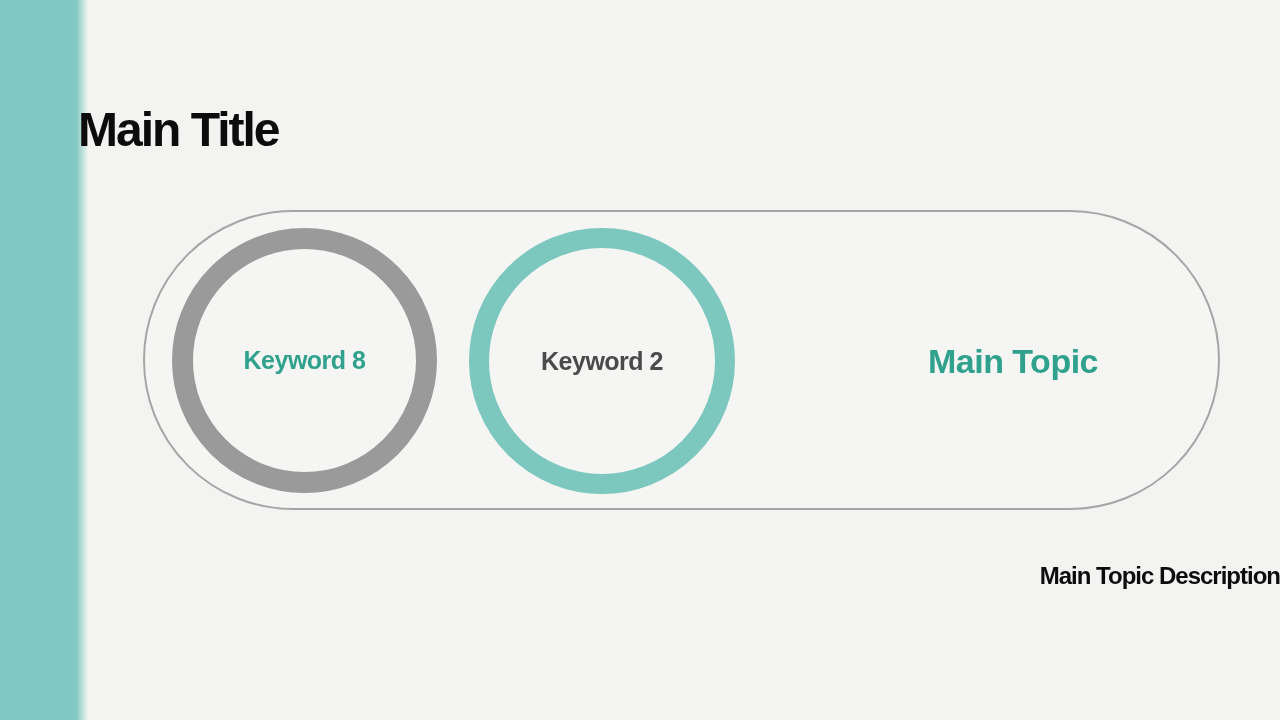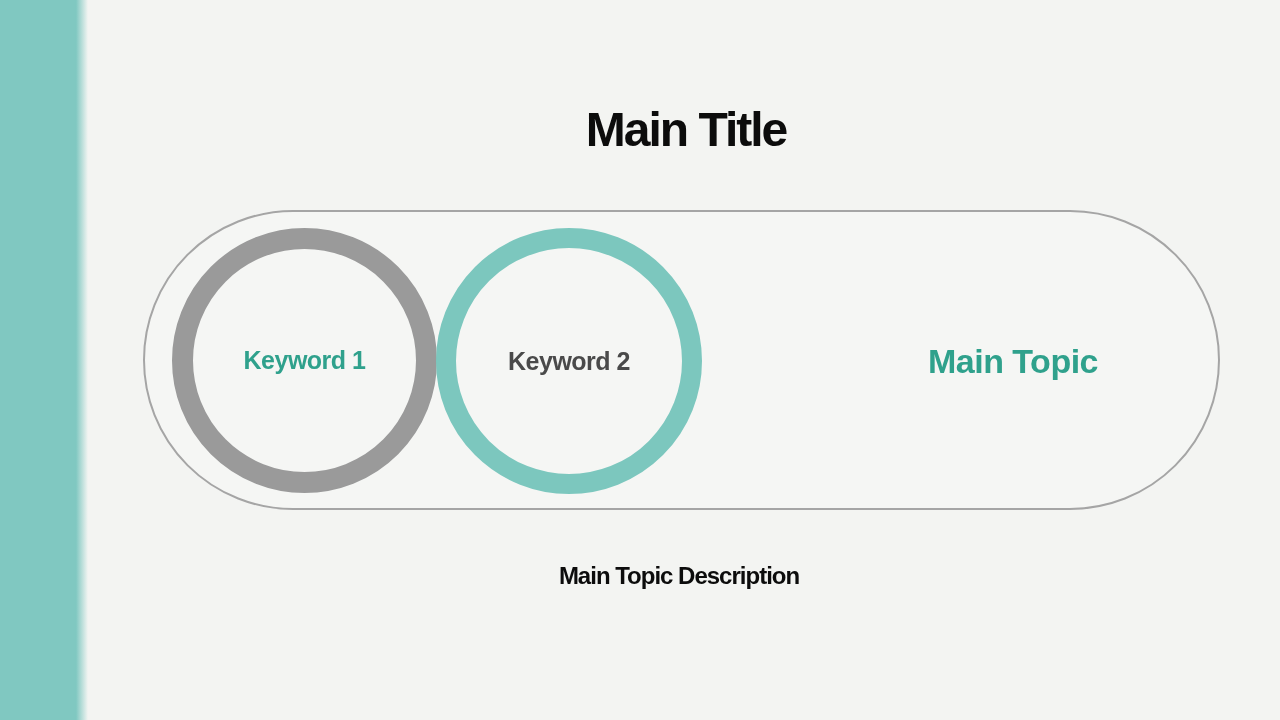--- a/index.html
+++ b/index.html
@@ -25,27 +25,25 @@
       var(--sidebar-accent, #80c8c1) 0px,
       var(--sidebar-accent, #80c8c1) 76px,
       rgba(128, 200, 193, 0) 88px
     );
   }
   .page-title {
     position: absolute;
     left: 78px;
     right: 0;
     top: 72px;
-    text-align: center;
     font-size: 48px;
     line-height: 52px;
     font-weight: 800;
     letter-spacing: -2px;
     color: var(--title-text, #0c0c0c);
-    margin-left: 14px;
   }
   .topic-pill {
     position: absolute;
     left: 143px;
     top: 210px;
     width: 1077px;
     height: 300px;
     box-sizing: border-box;
     border: 2px solid var(--pill-border, #a5a5a5);
     border-radius: 150px;
@@ -60,21 +58,21 @@
     justify-content: center;
   }
   .circle-1 {
     left: 172px;
     top: 228px;
     width: 265px;
     height: 265px;
     border: 21px solid var(--gray-ring, #9a9a9a);
   }
   .circle-2 {
-    left: 436px;
+    left: 469px;
     top: 228px;
     width: 266px;
     height: 266px;
     border: 20px solid var(--teal-ring, #7cc7be);
   }
   .keyword-label {
     font-size: 25px;
     font-weight: 800;
     letter-spacing: -0.5px;
     white-space: nowrap;
@@ -96,40 +94,40 @@
     font-weight: 800;
     letter-spacing: -0.5px;
     color: var(--teal-text, #2fa18c);
     white-space: nowrap;
   }
   .description-text {
     position: absolute;
     left: 78px;
     right: 0;
     top: 561px;
-    text-align: center;
+    text-align: right;
     font-size: 24px;
     line-height: 30px;
     font-weight: 800;
     letter-spacing: -1px;
     color: var(--title-text, #0c0c0c);
   }
 </style>
 </head>
 <body>
 
 <div class="sidebar-bar"></div>
 
 <h1 class="page-title">Main Title</h1>
 
 <div class="topic-pill">
 </div>
 
 <div class="keyword-circle circle-1">
-  <span class="keyword-label">Keyword 1</span>
+  <span class="keyword-label">Keyword 8</span>
 </div>
 
 <div class="keyword-circle circle-2">
   <span class="keyword-label">Keyword 2</span>
 </div>
 
 <div class="main-topic-label">Main Topic</div>
 
 <div class="description-text">Main Topic Description</div>
 

